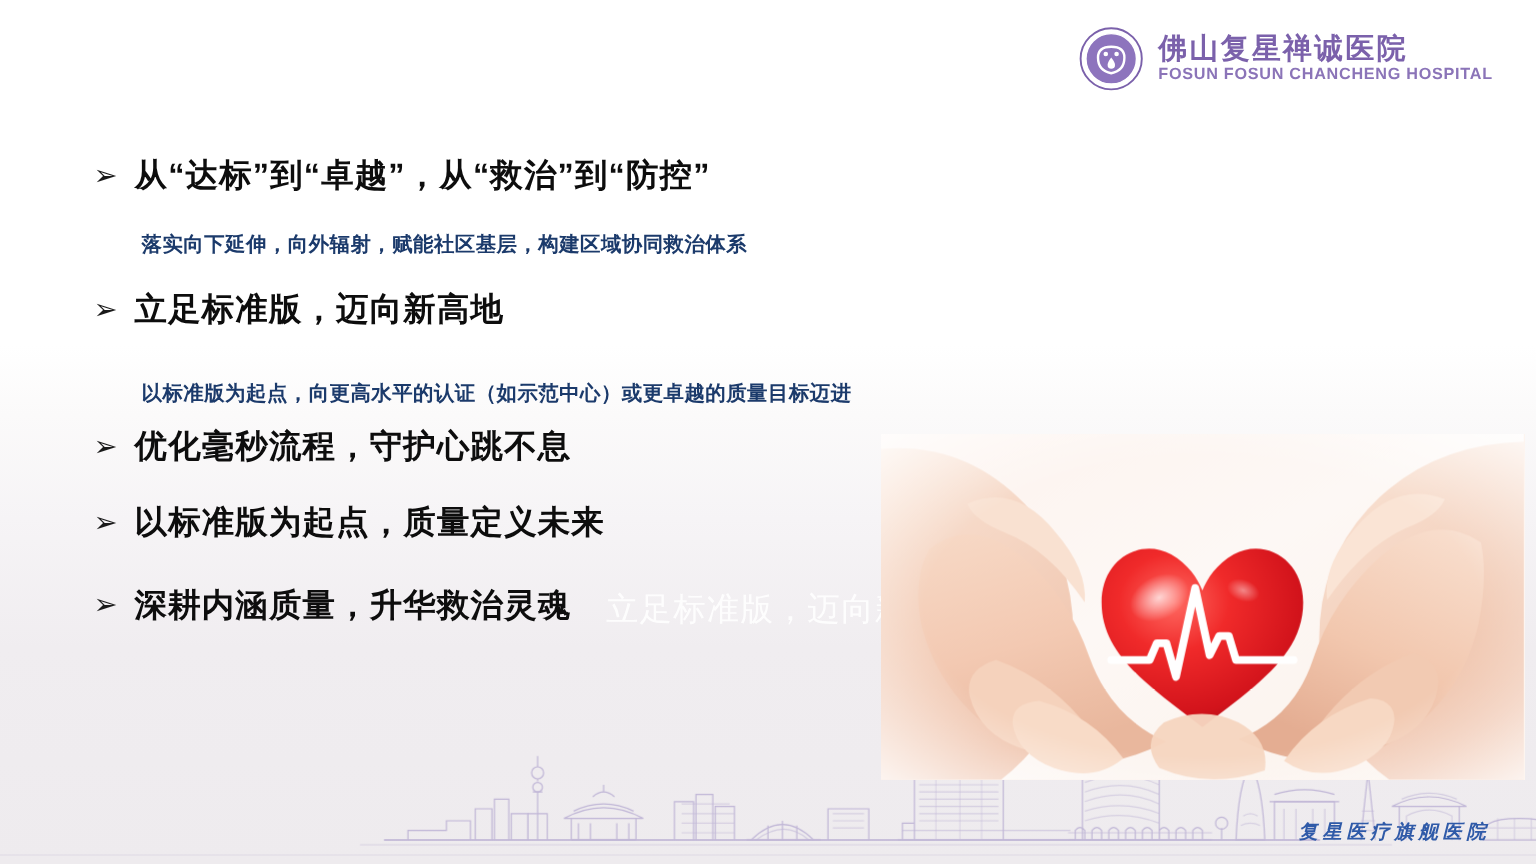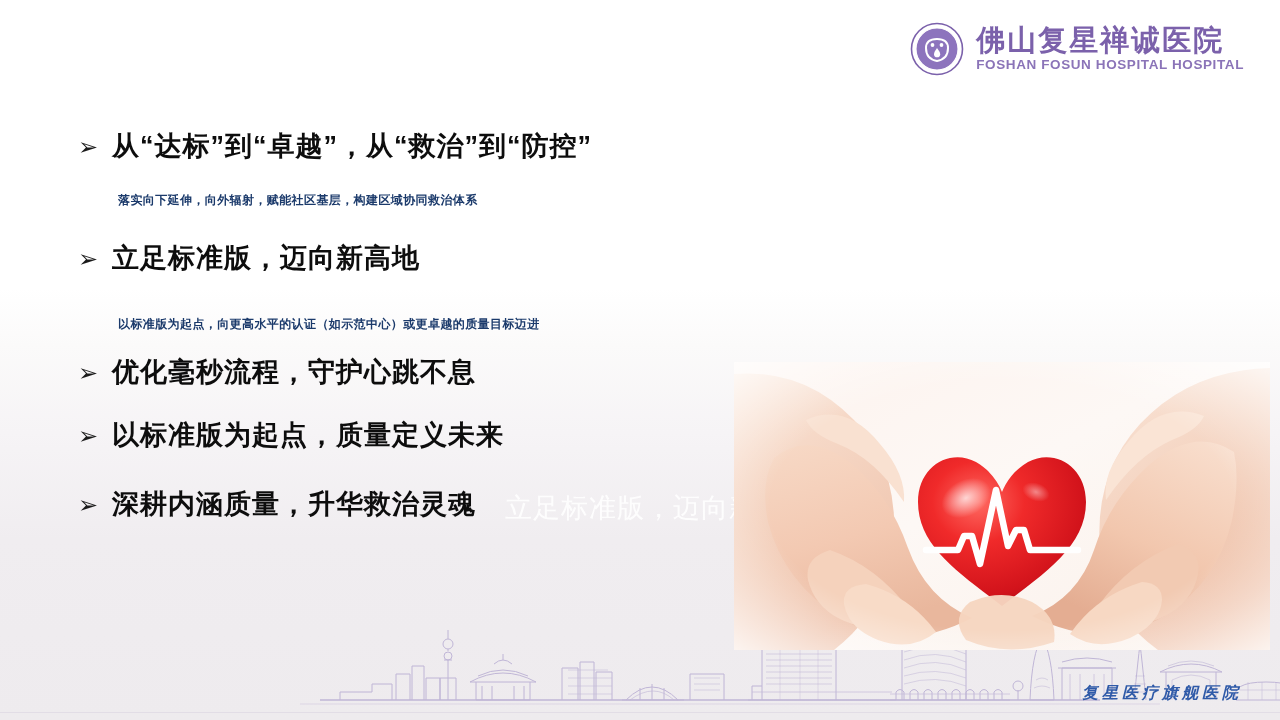--- a/index.html
+++ b/index.html
@@ -38,21 +38,21 @@
   .logo-emblem {
     width: 54px; height: 54px;
     flex: 0 0 auto;
   }
   .logo-text-wrap {
     display: flex;
     flex-direction: column;
     align-items: flex-start;
   }
   .logo-cn {
-    font-size: 29px;
+    font-size: 24px;
     font-weight: 700;
     letter-spacing: 2px;
     color: #7b61ab;
     line-height: 1.05;
     white-space: nowrap;
   }
   .logo-en {
     font-size: 13.5px;
     font-weight: 700;
     letter-spacing: 0.6px;
@@ -103,21 +103,21 @@
     font-weight: 700;
     color: #0d0d0d;
     letter-spacing: 1px;
     white-space: nowrap;
     line-height: 1.15;
     text-align: right;
   }
   .bullet-sub {
     position: absolute;
     left: 118px;
-    font-size: 12px;
+    font-size: 17px;
     font-weight: 700;
     color: #1b3a6b;
     letter-spacing: 0.4px;
     white-space: nowrap;
     font-family: Liberation Serif, serif;
   }
 
   
   .row-1      { top: 131px; }
   .sub-1      { top: 192px; }
@@ -187,21 +187,21 @@
         <circle cx="27" cy="27" r="21" fill="#8d74bd"></circle>
         <circle cx="27" cy="27" r="21" fill="none" stroke="#ffffff" stroke-width="1.1"></circle>
         <path d="M16 26 q0 -9 11 -9 q11 0 11 9 q0 11 -11 13 q-11 -2 -11 -13 z" fill="none" stroke="#ffffff" stroke-width="2"></path>
         <circle cx="22.5" cy="23" r="1.9" fill="#ffffff"></circle>
         <circle cx="31.5" cy="23" r="1.9" fill="#ffffff"></circle>
         <path d="M27 26 q-3 4 -3 6.2 a3.1 3.1 0 0 0 6.2 0 q0 -2.2 -3.2 -6.2 z" fill="#ffffff"></path>
       </svg>
     </span>
     <span class="logo-text-wrap">
       <span class="logo-cn">佛山复星禅诚医院</span>
-      <span class="logo-en">FOSHAN FOSUN HOSPITAL HOSPITAL</span>
+      <span class="logo-en">FOSUN FOSUN CHANCHENG HOSPITAL</span>
     </span>
   </div>
 
   <div class="watermark">立足标准版，迈向新高地</div>
 
   <div class="content">
 
     <div class="bullet-row row-1">
       <span class="arrow">➢</span>
       <span class="bullet-title">从“达标”到“卓越”，从“救治”到“防控”</span>

